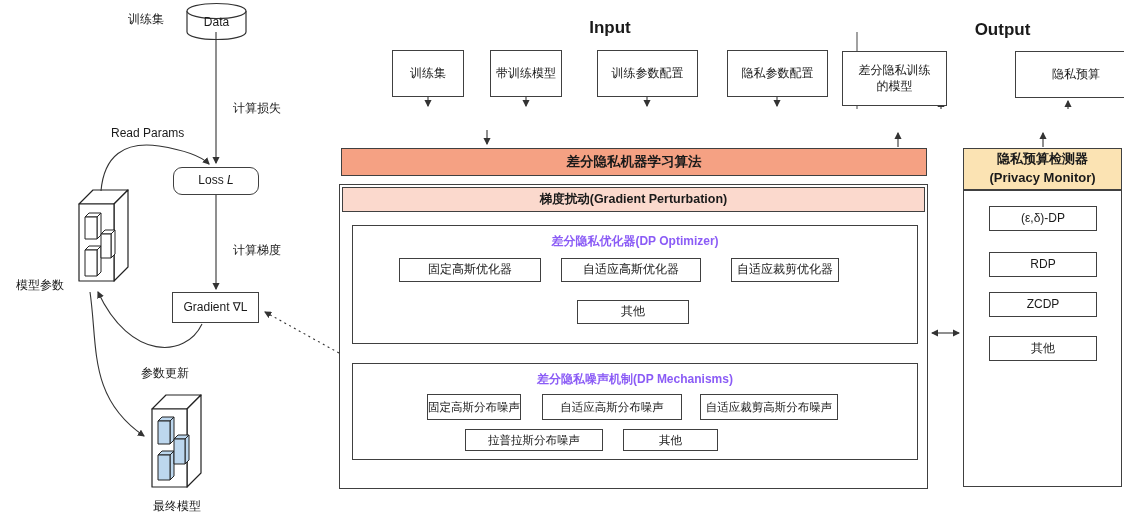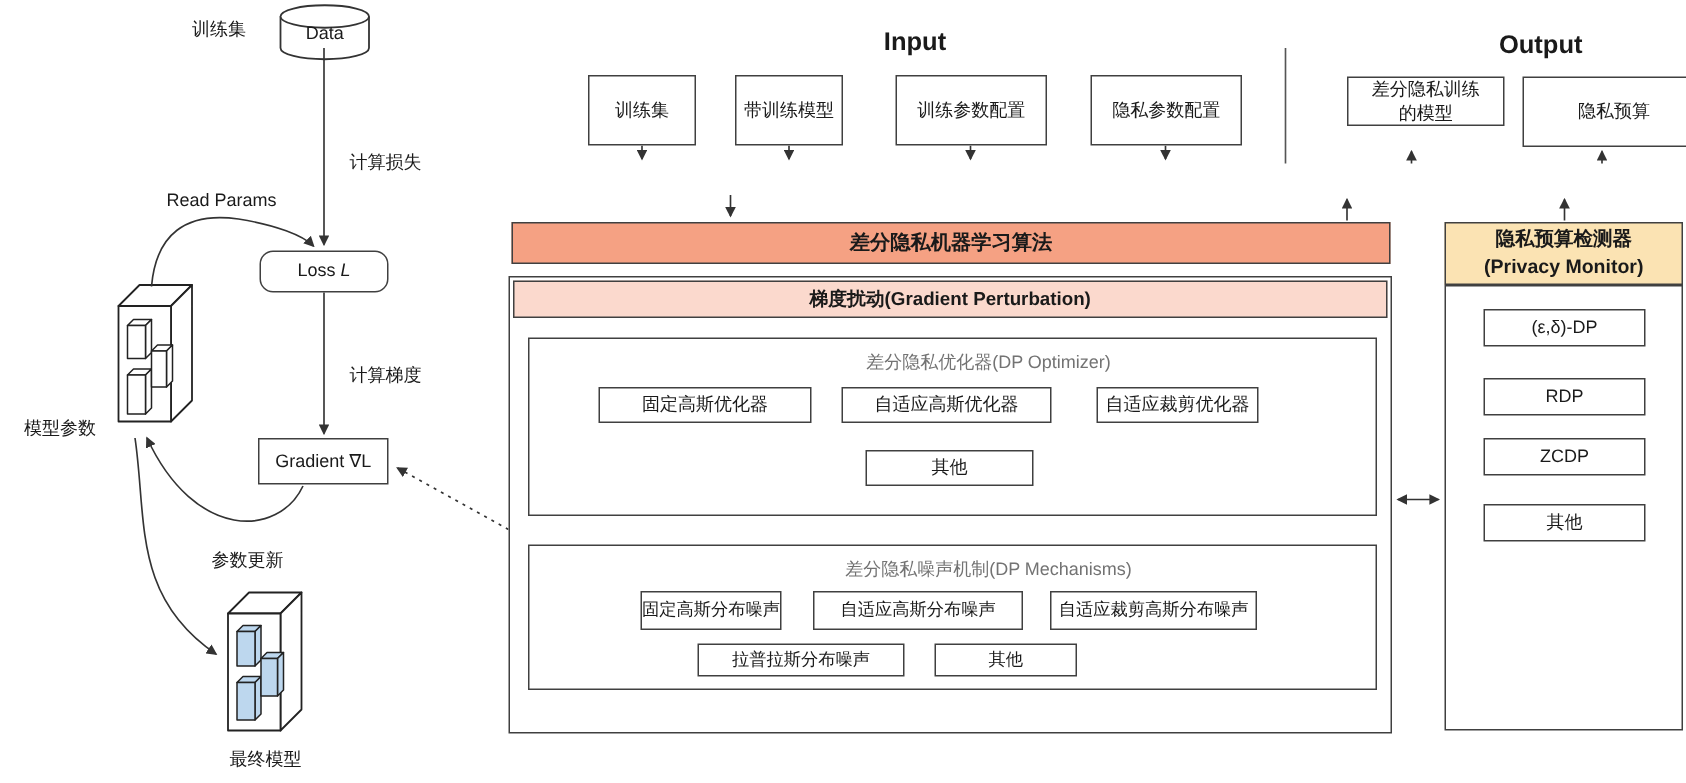--- a/index.html
+++ b/index.html
@@ -15,21 +15,21 @@
     display:flex;align-items:center;justify-content:center;
     text-align:center;line-height:1.3;box-sizing:border-box;
   }
   .bar{
     position:absolute;border:1px solid #404040;
     display:flex;align-items:center;justify-content:center;
     font-weight:bold;box-sizing:border-box;text-align:center;
   }
   .container{position:absolute;border:1px solid #404040;background:#fff;box-sizing:border-box;}
   .rounded{border-radius:9px;}
-  .gold{color:#737373;font-weight:normal;padding-left:24px;}
+  .gold{color:#8b5cf6;font-weight:bold;}
   .big-title{position:absolute;font-weight:bold;font-size:17px;white-space:nowrap;}
   .col-center{flex-direction:column;}
 </style>
 </head>
 <body>
 
 <div class="canvas">
 
   <svg class="wires" width="1124" height="522" viewBox="0 0 1124 522">
     <defs>
@@ -115,36 +115,36 @@
 
   <div class="box" style="left:172px;top:292px;width:87px;height:31px;">
     <span>Gradient ∇L</span>
   </div>
 
   <div class="lbl" style="left:16px;top:277px;">模型参数</div>
   <div class="lbl" style="left:141px;top:365px;">参数更新</div>
   <div class="lbl" style="left:153px;top:498px;">最终模型</div>
 
   <div class="big-title" style="left:560px;top:18px;width:100px;text-align:center;">Input</div>
-  <div class="big-title" style="left:950px;top:20px;width:105px;text-align:right;">Output</div>
+  <div class="big-title" style="left:950px;top:20px;width:105px;text-align:center;">Output</div>
 
   <div class="box" style="left:392px;top:50px;width:72px;height:47px;">
     <span>训练集</span>
   </div>
   <div class="box" style="left:490px;top:50px;width:72px;height:47px;">
     <span>带训练模型</span>
   </div>
   <div class="box" style="left:597px;top:50px;width:101px;height:47px;">
     <span>训练参数配置</span>
   </div>
   <div class="box" style="left:727px;top:50px;width:101px;height:47px;">
     <span>隐私参数配置</span>
   </div>
 
-  <div class="box col-center" style="left:898px;top:51px;width:105px;height:33px;">
+  <div class="box col-center" style="left:842px;top:51px;width:105px;height:55px;">
     <div>差分隐私训练</div>
     <div>的模型</div>
   </div>
   <div class="box" style="left:1015px;top:51px;width:122px;height:47px;">
     <span>隐私预算</span>
   </div>
 
 
   <div class="bar" style="left:341px;top:148px;width:586px;height:28px;background:#F5A183;font-size:13.5px;justify-content:center;">
     <span>差分隐私机器学习算法</span>

